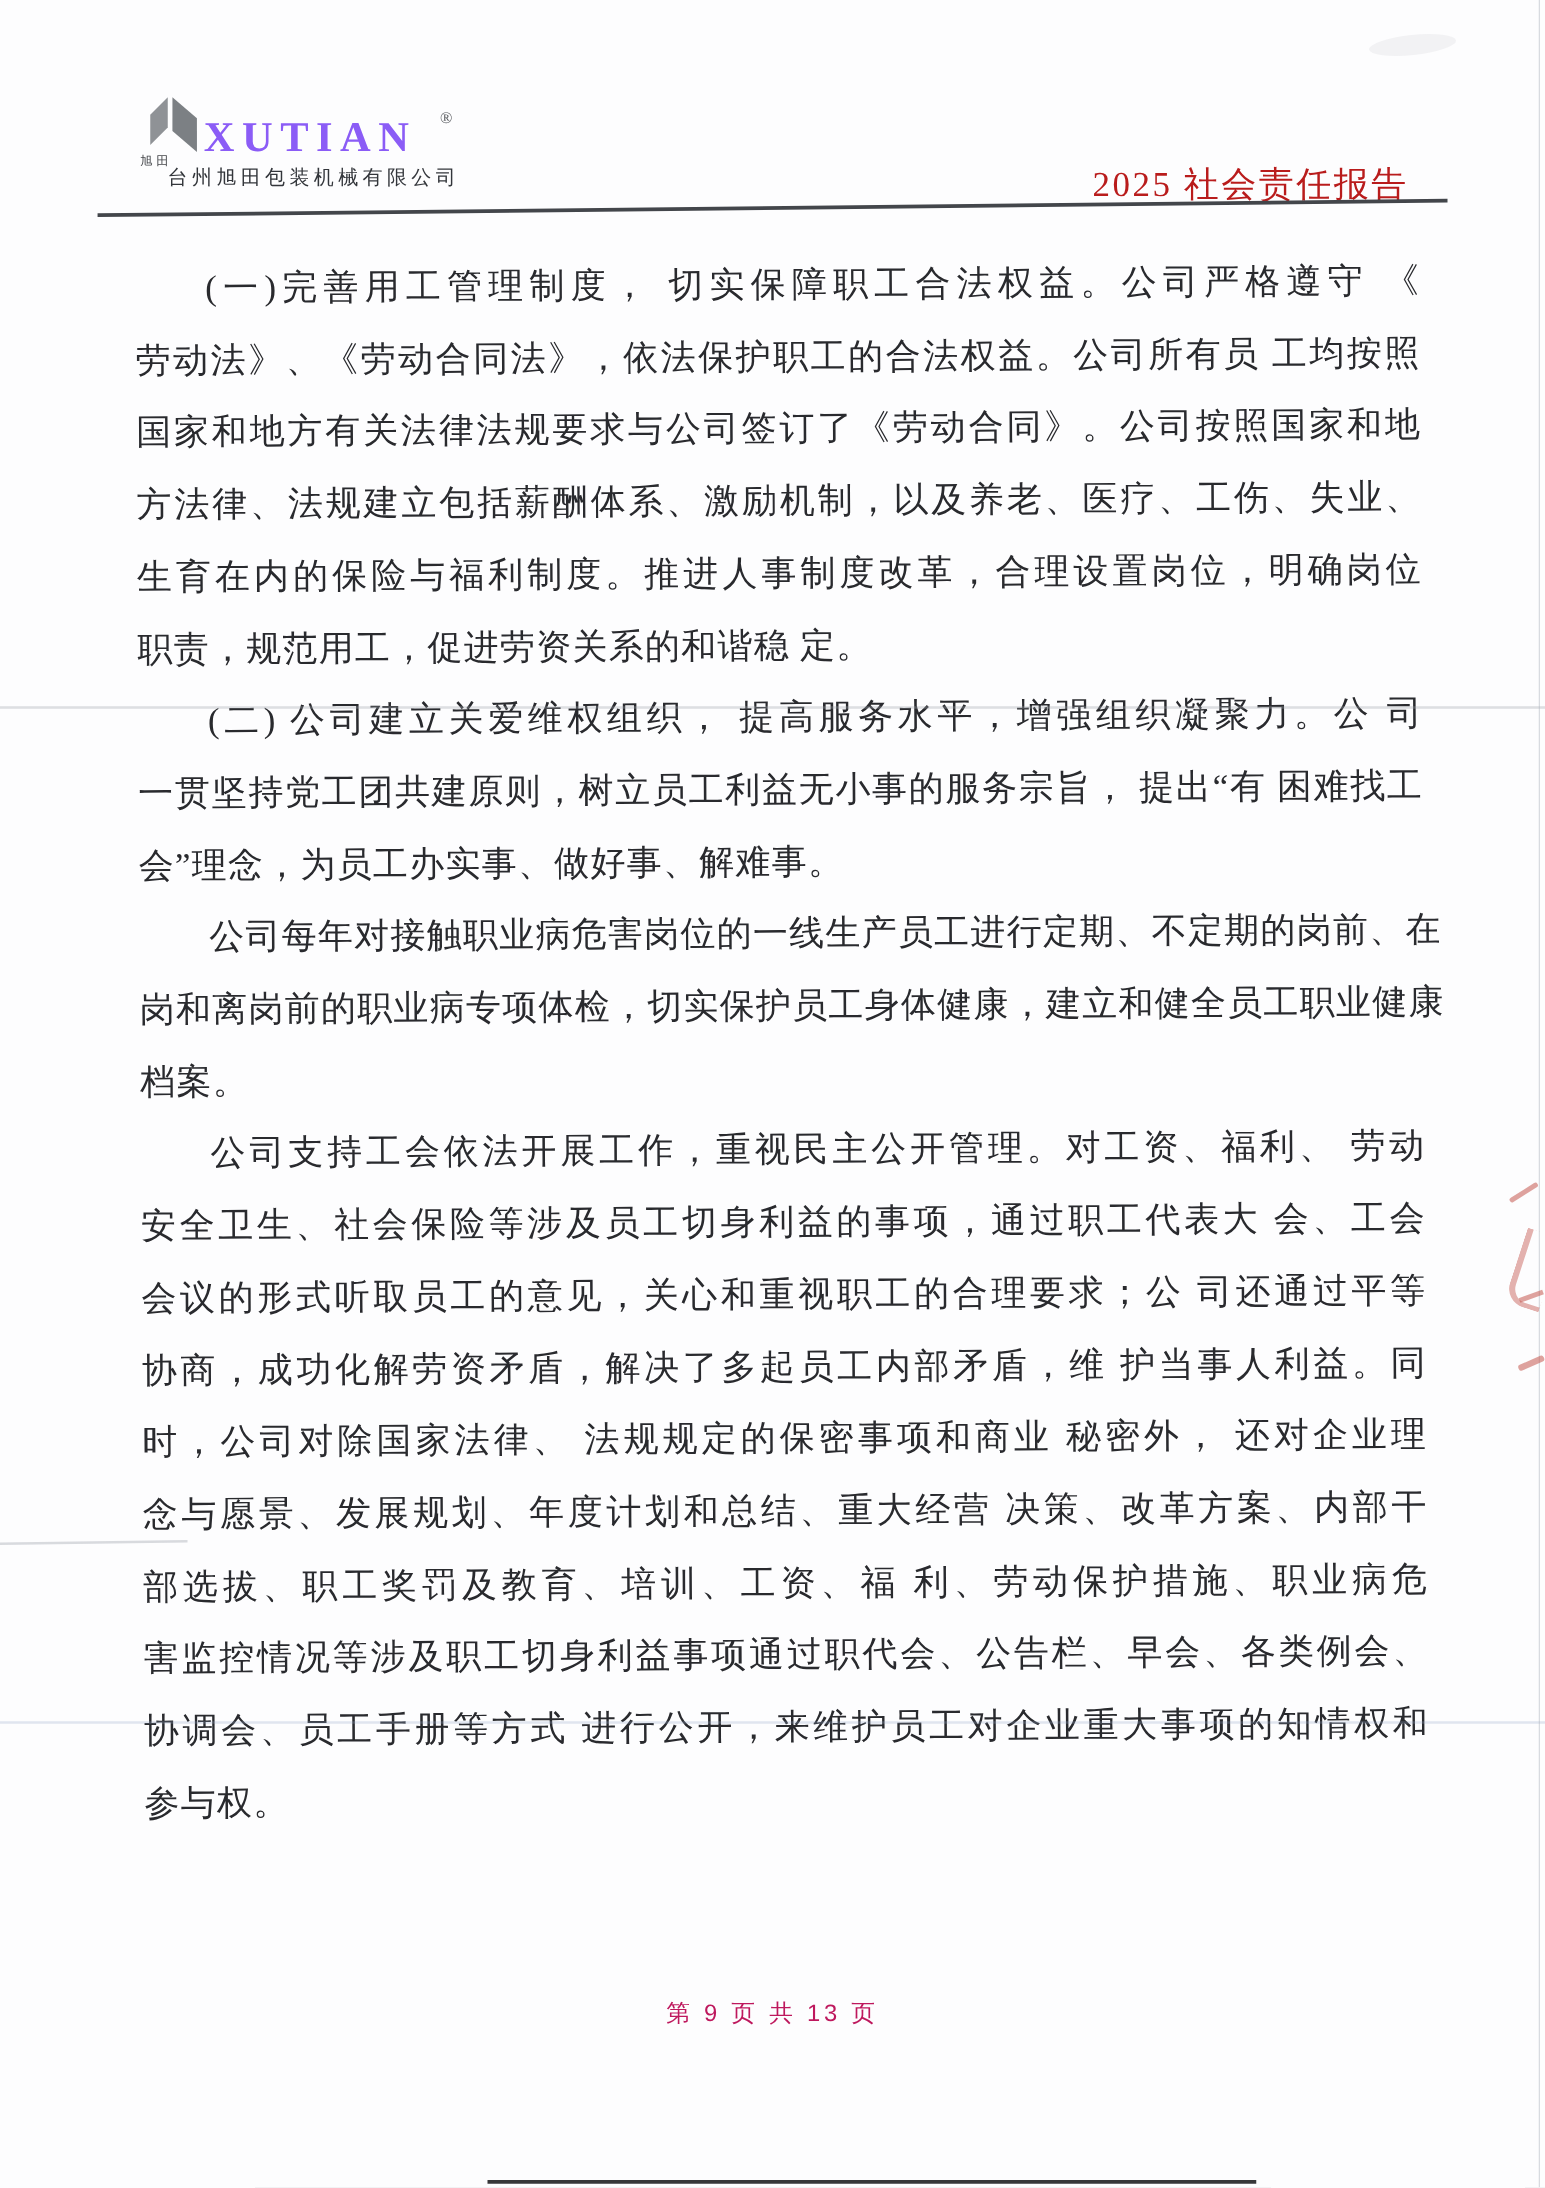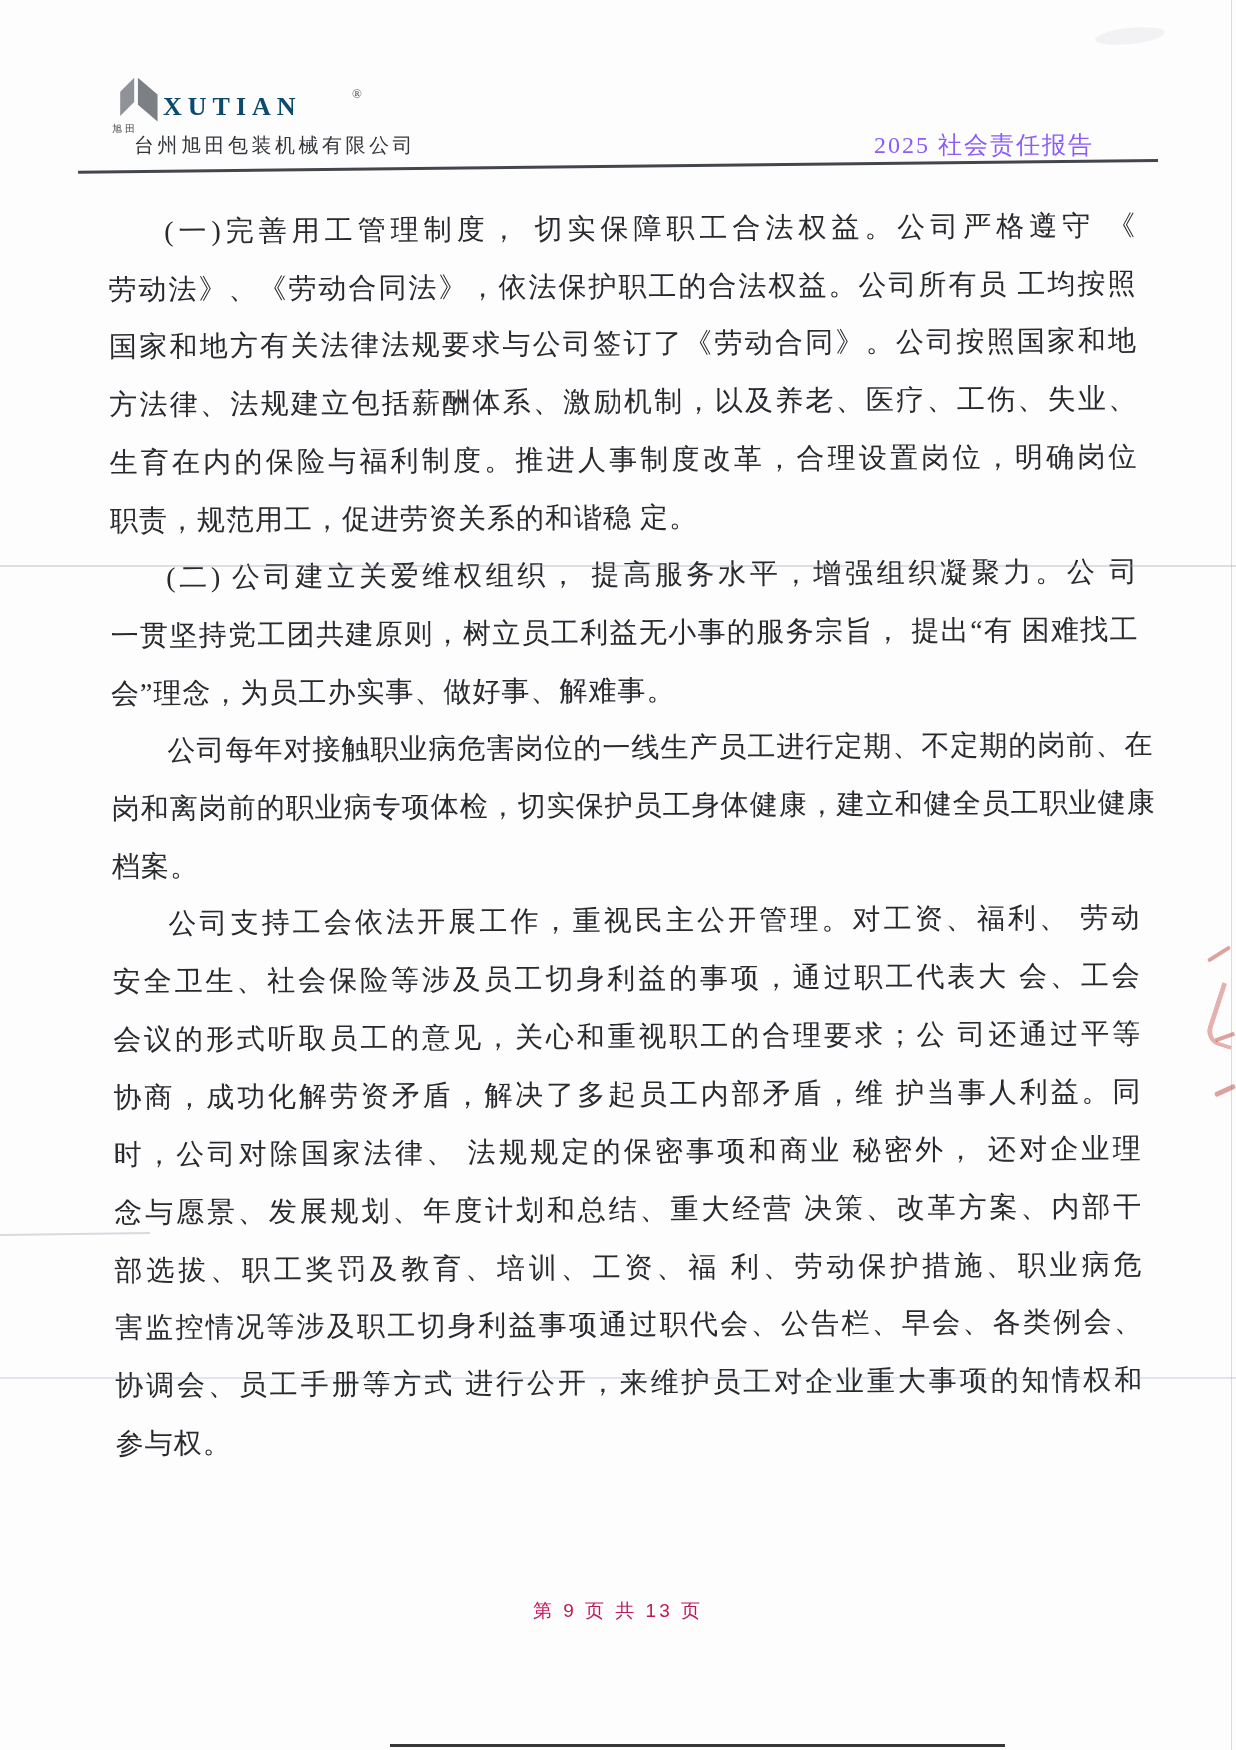--- a/index.html
+++ b/index.html
@@ -13,33 +13,33 @@
     color:#2b2b30;
   }
   
   .logo-mark{position:absolute;left:108px;top:74px;width:58px;height:56px;}
   .logo-cn{
     position:absolute;left:112px;top:122px;
     font-size:10px;letter-spacing:3px;color:#46484c;
   }
   .logo-en{
     position:absolute;left:163px;top:92px;
-    font-size:26px;font-weight:bold;letter-spacing:6px;color:#0c4a6e;
+    font-size:34px;font-weight:bold;letter-spacing:6px;color:#8b5cf6;
   }
   .logo-reg{
     position:absolute;left:352px;top:86px;
     font-size:13px;color:#55585c;
   }
   .company-name{
     position:absolute;left:134px;top:132px;
-    font-size:20px;letter-spacing:3.5px;color:#33363b;
+    font-size:16px;letter-spacing:3.5px;color:#33363b;
   }
   .report-title{
     position:absolute;left:874px;top:129px;
-    font-size:24px;letter-spacing:2px;color:#8b5cf6;
+    font-size:28px;letter-spacing:2px;color:#b91c1c;
   }
   .header-rule{
     position:absolute;left:78px;top:159px;
     width:1080px;height:2.5px;background:#43464b;
     transform:rotate(-0.62deg);transform-origin:100% 50%;
   }
   
   .body-text{
     position:absolute;left:108px;top:203px;width:1028px;
     transform:rotate(-0.35deg);transform-origin:0 0;

